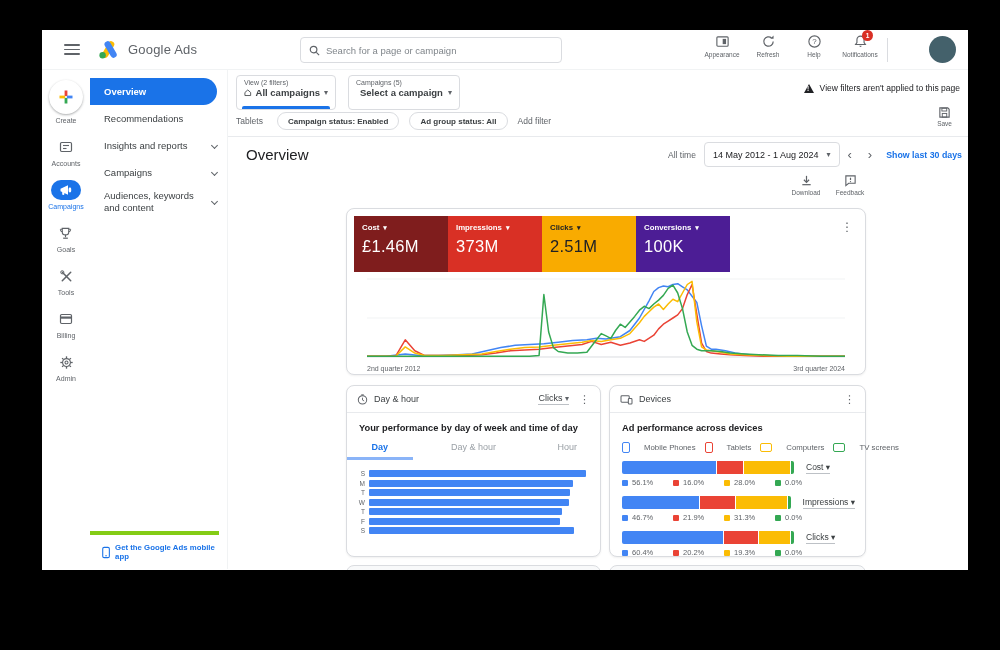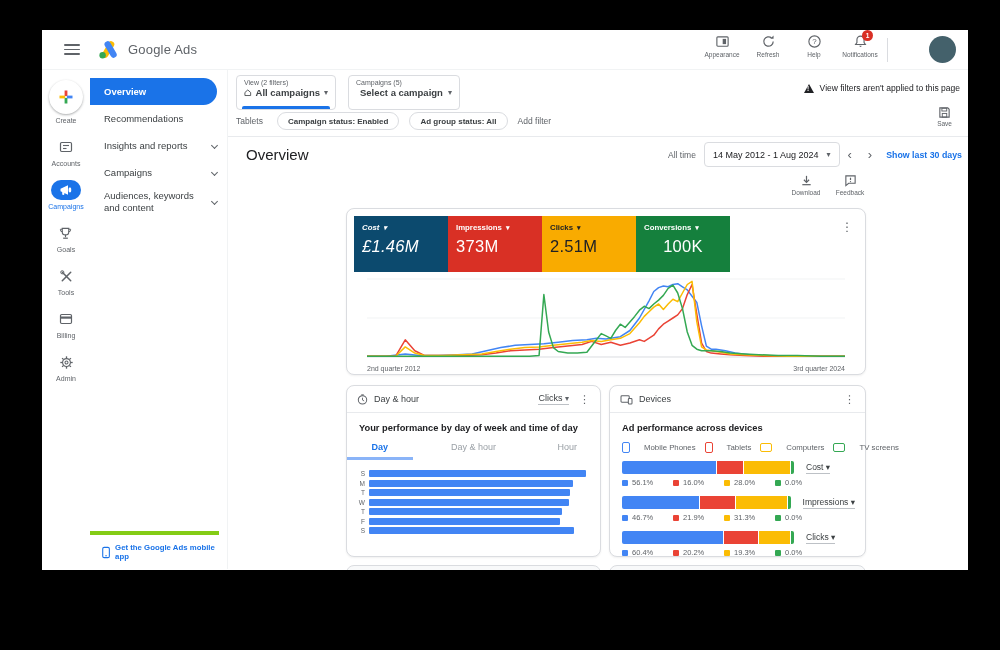--- a/index.html
+++ b/index.html
@@ -164,20 +164,27 @@
         <span></span>
       </div>
     <div class="brand">
       <svg class="ic" width="22" height="19" viewBox="0 0 22 19">
         <rect x="7" y="0.5" width="6.4" height="18" rx="3.2" fill="#fbbc04" transform="rotate(30 10.2 9.5)"></rect>
         <rect x="9.4" y="0.5" width="6.4" height="18" rx="3.2" fill="#4285f4" transform="rotate(-30 12.6 9.5)"></rect>
         <circle cx="4.6" cy="15.2" r="3.2" fill="#34a853"></circle>
       </svg>
       <span class="brand-text">Google Ads</span>
     </div>
+    <div class="searchbox">
+      <svg class="ic" width="11" height="11" viewBox="0 0 12 12">
+          <circle cx="5" cy="5" r="3.6" fill="none" stroke="#5f6368" stroke-width="1.3"></circle>
+          <line x1="8" y1="8" x2="11" y2="11" stroke="#5f6368" stroke-width="1.3"></line>
+        </svg>
+      <input placeholder="Search for a page or campaign" style="">
+    </div>
     <div class="tb-actions">
       <div class="tb-action">
         <svg class="ic" width="15" height="15" viewBox="0 0 16 16">
             <rect x="2" y="3" width="12" height="10" rx="1" fill="none" stroke="#5f6368" stroke-width="1.2"></rect>
             <rect x="8.2" y="5.2" width="3.6" height="5.6" fill="#5f6368"></rect>
           </svg>
         <span class="tb-label">Appearance</span>
       </div>
       <div class="tb-action">
         <svg class="ic" width="15" height="15" viewBox="0 0 16 16">
@@ -397,42 +404,42 @@
               <circle cx="7" cy="8.2" r="0.7" fill="#5f6368"></circle>
             </svg>
           <span class="tb-label">Feedback</span>
         </div>
       </div>
 
       <div class="cards">
 
         <div class="card summary-card">
           <div class="metric-strip" id="metric-strip">
-              <div class="metric-block" style="background: #0c4a6e; color: rgb(255, 255, 255); font-style: italic;">
+              <div class="metric-block" style="background: #7f1d1d; color: rgb(255, 255, 255);">
                 <div class="metric-label-row">
                   <span>Cost</span>
                   <span class="mcaret" style="color: rgb(255, 255, 255);">▾</span>
                 </div>
                 <div class="metric-value">£1.46M</div>
               </div>
               <div class="metric-block" style="background: rgb(217, 48, 37); color: rgb(255, 255, 255);">
                 <div class="metric-label-row">
                   <span>Impressions</span>
                   <span class="mcaret" style="color: rgb(255, 255, 255);">▾</span>
                 </div>
                 <div class="metric-value">373M</div>
               </div>
               <div class="metric-block" style="background: rgb(249, 171, 0); color: rgb(32, 33, 36);">
                 <div class="metric-label-row">
                   <span>Clicks</span>
                   <span class="mcaret" style="color: rgb(32, 33, 36);">▾</span>
                 </div>
                 <div class="metric-value">2.51M</div>
               </div>
-              <div class="metric-block" style="background: #15803d; color: rgb(255, 255, 255); text-align: center;">
+              <div class="metric-block" style="background: #4c1d95; color: rgb(255, 255, 255);">
                 <div class="metric-label-row">
                   <span>Conversions</span>
                   <span class="mcaret" style="color: rgb(255, 255, 255);">▾</span>
                 </div>
                 <div class="metric-value">100K</div>
               </div>
             </div>
           <span class="kebab">⋮</span>
           <div class="line-chart">
             <svg viewBox="0 0 480 84" preserveAspectRatio="none">

